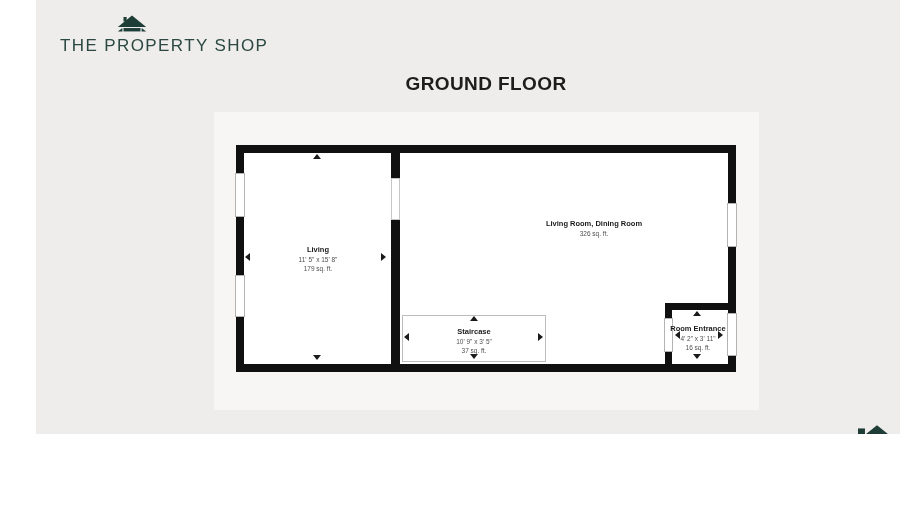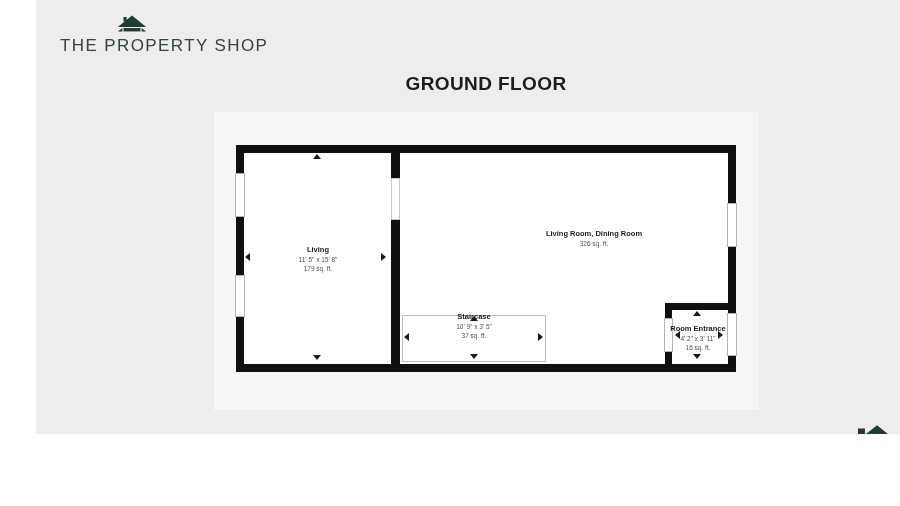--- a/index.html
+++ b/index.html
@@ -62,22 +62,22 @@
   .mk-right { border-top:4px solid transparent; border-bottom:4px solid transparent; border-left:5px solid #1a1a1a; }
 
   
   .room-label {
     position:absolute; text-align:center; transform:translateX(-50%);
     white-space:nowrap;
   }
   .room-name { font-size:7.5px; font-weight:bold; color:#1a1a1a; line-height:1.3; }
   .room-dim, .room-area { font-size:6.5px; color:#4f4f4f; line-height:1.4; }
   .label-kitchen { left:282px; top:245px; }
-  .label-living  { left:558px; top:229px; }
-  .label-stairs  { left:438px; top:312px; }
+  .label-living  { left:558px; top:219px; }
+  .label-stairs  { left:438px; top:327px; }
   .label-porch   { left:662px; top:324px; }
 
   
   .tps-icon { position:absolute; left:808px; top:424px; }
   .tps-monogram {
     position:absolute; left:806px; top:461px; width:70px;
     text-align:left; font-size:27px; letter-spacing:2.5px;
     color:#1e3d37; font-weight:400;
   }
 </style>

